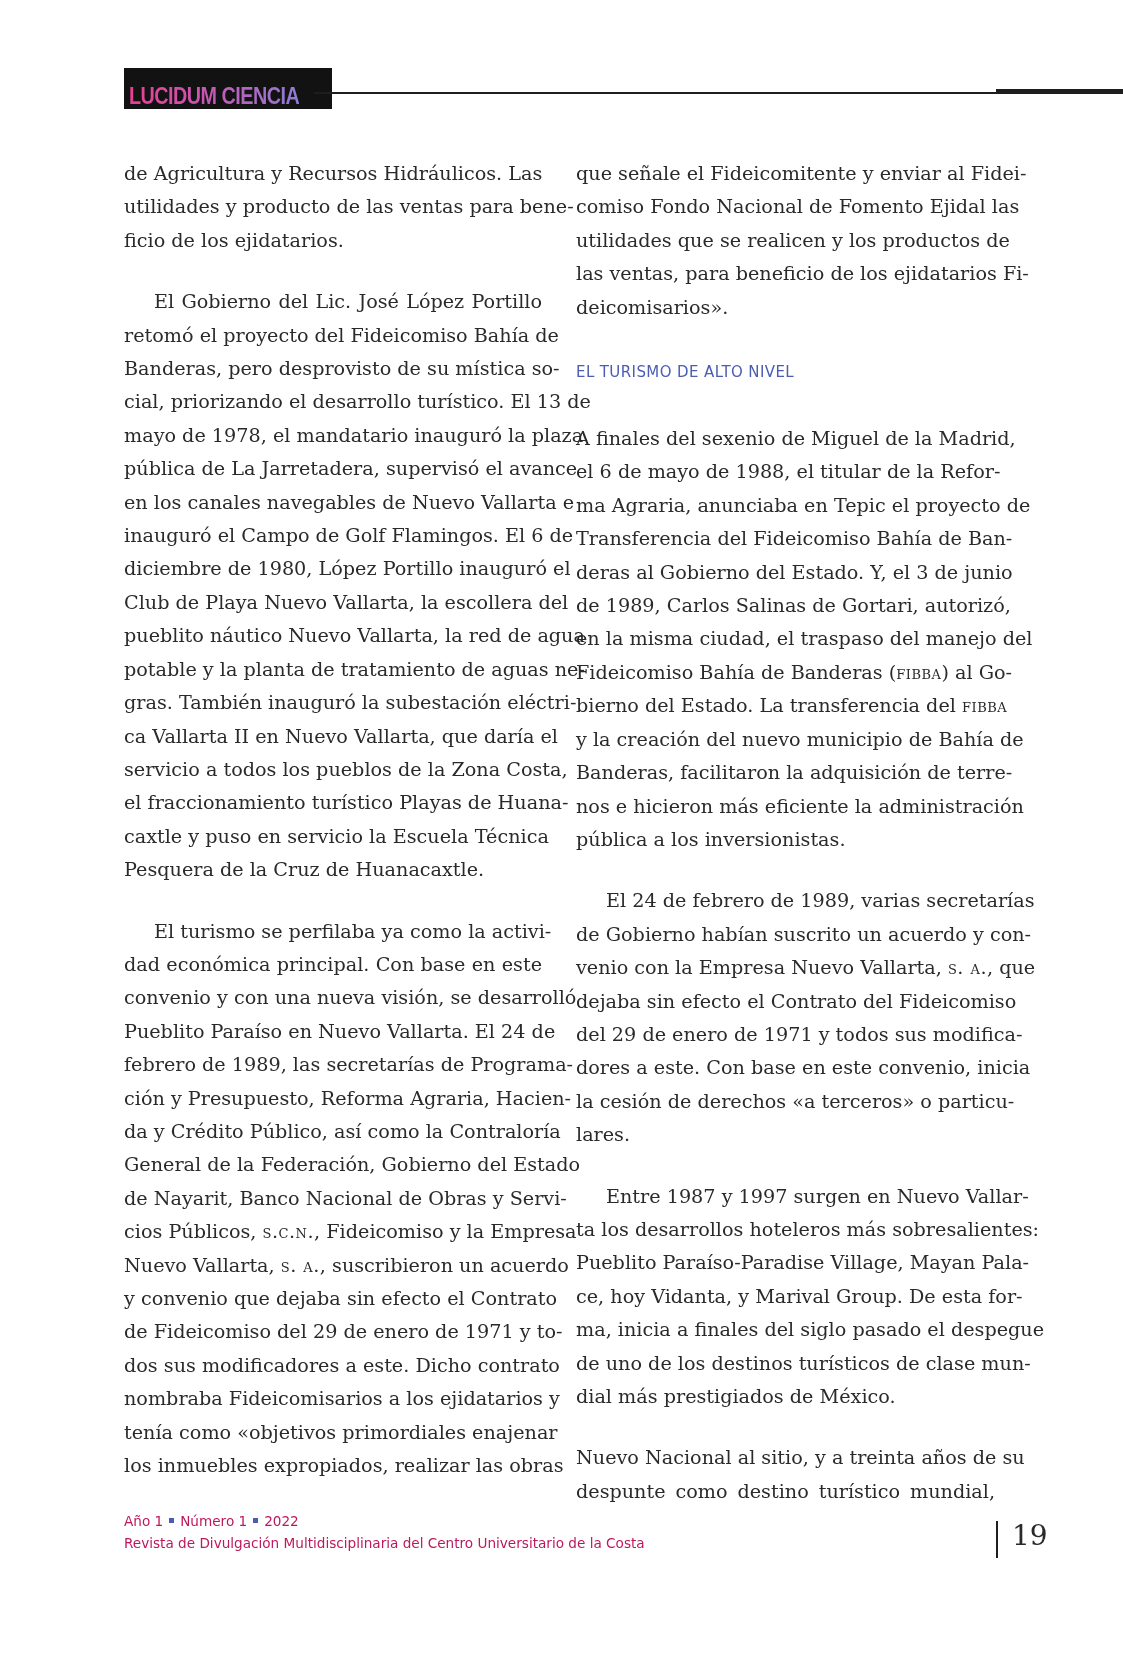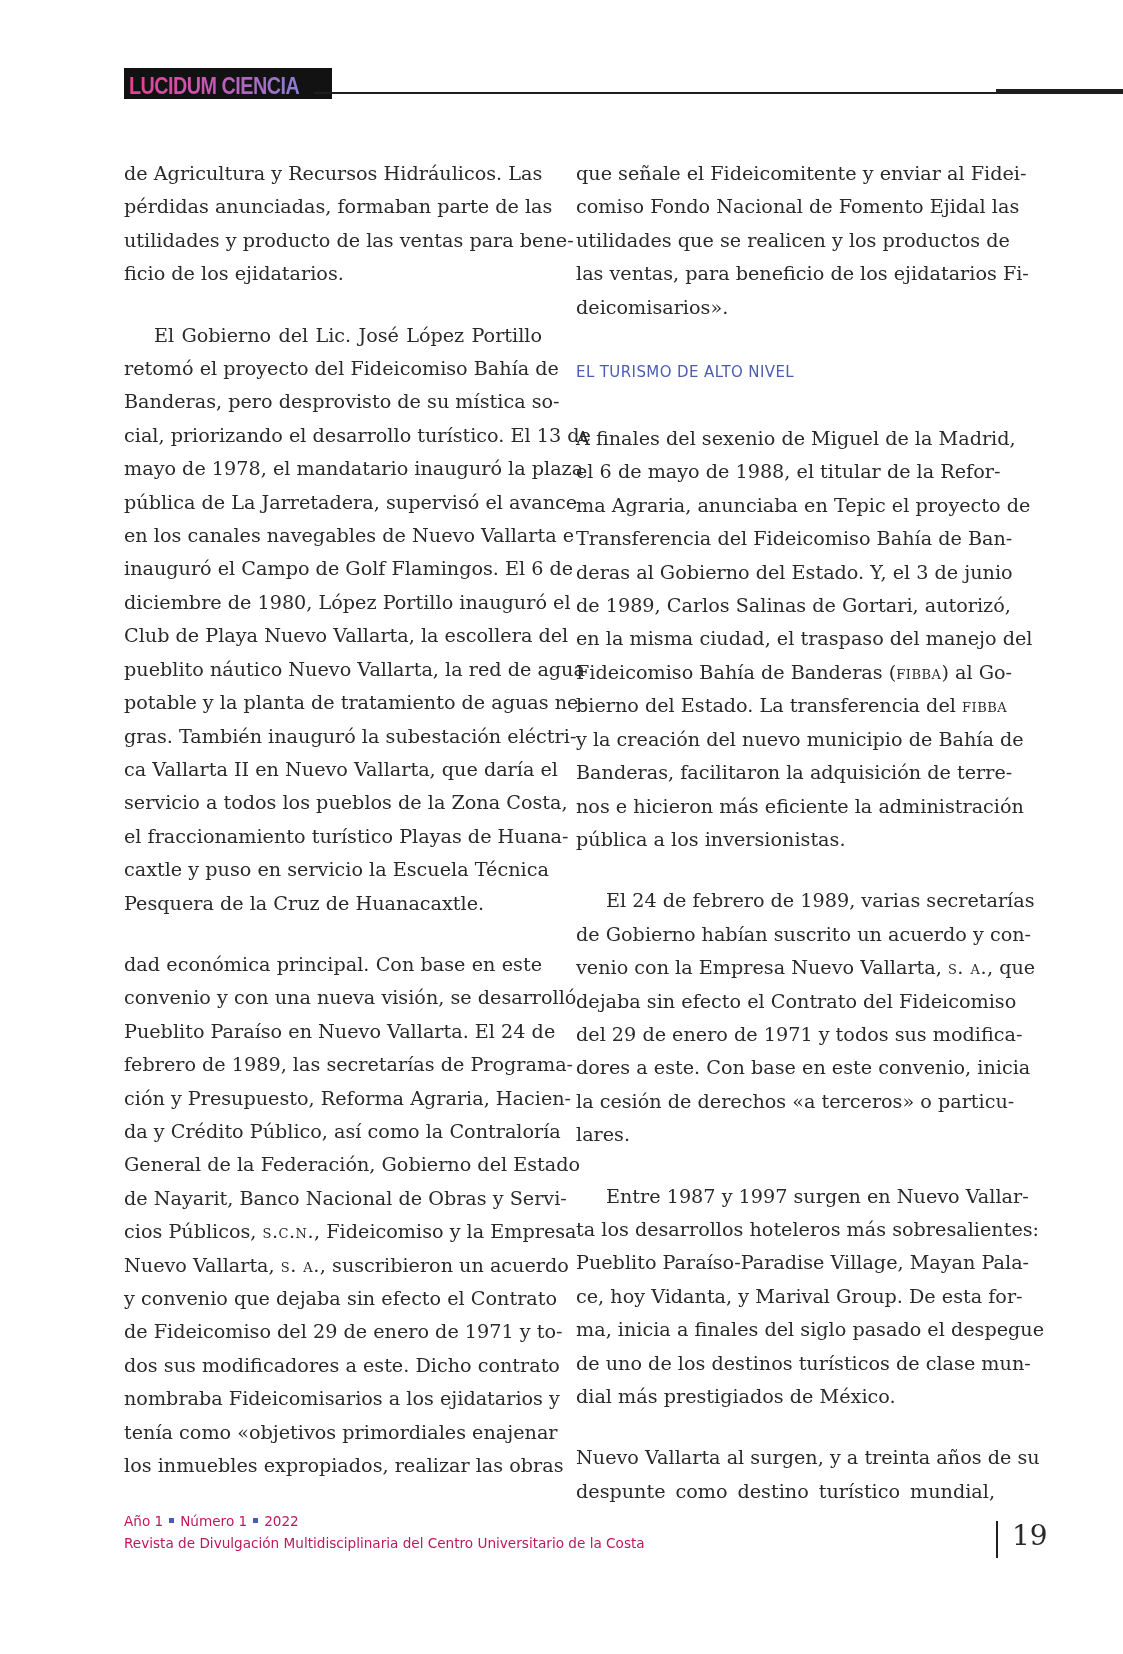--- a/index.html
+++ b/index.html
@@ -21,21 +21,21 @@
       left: 124px;
       top: 68px;
       width: 999px;
       height: 30px;
     }
     .brand-box {
       position: absolute;
       left: 0;
       top: 0;
       height: 26px;
-      padding: 5px 5px 0 5px;
+      padding: 15px 5px 0 5px;
       background: #121212;
       display: flex;
       align-items: center;
     }
     .brand-text {
       font-family: "Liberation Sans", sans-serif;
       font-weight: bold;
       font-size: 23px;
       letter-spacing: -0.6px;
       transform: scaleX(0.86);
@@ -149,21 +149,20 @@
   <div class="brand-box">
     <span class="brand-text" style="background-image: linear-gradient(90deg, rgb(232, 63, 146) 0%, rgb(200, 87, 180) 45%, rgb(139, 126, 210) 100%);">LUCIDUM CIENCIA</span>
   </div>
   <div class="header-rule"></div>
   <div class="header-rule-thick"></div>
 </div>
 
 <div class="column col-left" id="left-col">
     <p class="para" style="text-indent: 0px;">
       <span class="line">de Agricultura y Recursos Hidráulicos. Las</span>
-      <span class="line">pérdidas anunciadas, formaban parte de las</span>
       <span class="line">utilidades y producto de las ventas para bene-</span>
       <span class="line last">ficio de los ejidatarios.</span>
     </p>
     <p class="para indent" style="text-indent: 0px;">
       <span class="line" style="padding-left: 30px;">El Gobierno del Lic. José López Portillo</span>
       <span class="line">retomó el proyecto del Fideicomiso Bahía de</span>
       <span class="line">Banderas, pero desprovisto de su mística so-</span>
       <span class="line">cial, priorizando el desarrollo turístico. El 13 de</span>
       <span class="line">mayo de 1978, el mandatario inauguró la plaza</span>
       <span class="line">pública de La Jarretadera, supervisó el avance</span>
@@ -174,20 +173,21 @@
       <span class="line">pueblito náutico Nuevo Vallarta, la red de agua</span>
       <span class="line">potable y la planta de tratamiento de aguas ne-</span>
       <span class="line">gras. También inauguró la subestación eléctri-</span>
       <span class="line">ca Vallarta II en Nuevo Vallarta, que daría el</span>
       <span class="line">servicio a todos los pueblos de la Zona Costa,</span>
       <span class="line">el fraccionamiento turístico Playas de Huana-</span>
       <span class="line">caxtle y puso en servicio la Escuela Técnica</span>
       <span class="line last">Pesquera de la Cruz de Huanacaxtle.</span>
     </p>
     <p class="para indent" style="text-indent: 0px;">
+      <span class="line" style="padding-left: 30px;">El turismo se perfilaba ya como la activi-</span>
       <span class="line">dad económica principal. Con base en este</span>
       <span class="line">convenio y con una nueva visión, se desarrolló</span>
       <span class="line">Pueblito Paraíso en Nuevo Vallarta. El 24 de</span>
       <span class="line">febrero de 1989, las secretarías de Programa-</span>
       <span class="line">ción y Presupuesto, Reforma Agraria, Hacien-</span>
       <span class="line">da y Crédito Público, así como la Contraloría</span>
       <span class="line">General de la Federación, Gobierno del Estado</span>
       <span class="line">de Nayarit, Banco Nacional de Obras y Servi-</span>
       <span class="line">cios Públicos, <span class="sc">S.C.N.</span>, Fideicomiso y la Empresa</span>
       <span class="line">Nuevo Vallarta, <span class="sc">S. A.</span>, suscribieron un acuerdo</span>
@@ -240,21 +240,21 @@
       <p class="para indent" style="text-indent: 0px;">
         <span class="line" style="padding-left: 30px;">Entre 1987 y 1997 surgen en Nuevo Vallar-</span>
         <span class="line">ta los desarrollos hoteleros más sobresalientes:</span>
         <span class="line">Pueblito Paraíso-Paradise Village, Mayan Pala-</span>
         <span class="line">ce, hoy Vidanta, y Marival Group. De esta for-</span>
         <span class="line">ma, inicia a finales del siglo pasado el despegue</span>
         <span class="line">de uno de los destinos turísticos de clase mun-</span>
         <span class="line last">dial más prestigiados de México.</span>
       </p>
       <p class="para indent" style="text-indent: 0px;">
-        <span class="line">Nuevo Vallarta al surgen, y a treinta años de su</span>
+        <span class="line">Nuevo Nacional al sitio, y a treinta años de su</span>
         <span class="line">despunte como destino turístico mundial,</span>
       </p>
     </div>
 </div>
 
 <div class="footer">
   <div>
     <span>Año 1</span><span class="sep" style="background: rgb(74, 92, 179);"></span><span>Número 1</span><span class="sep" style="background: rgb(74, 92, 179);"></span><span>2022</span>
   </div>
   <div>Revista de Divulgación Multidisciplinaria del Centro Universitario de la Costa</div>

